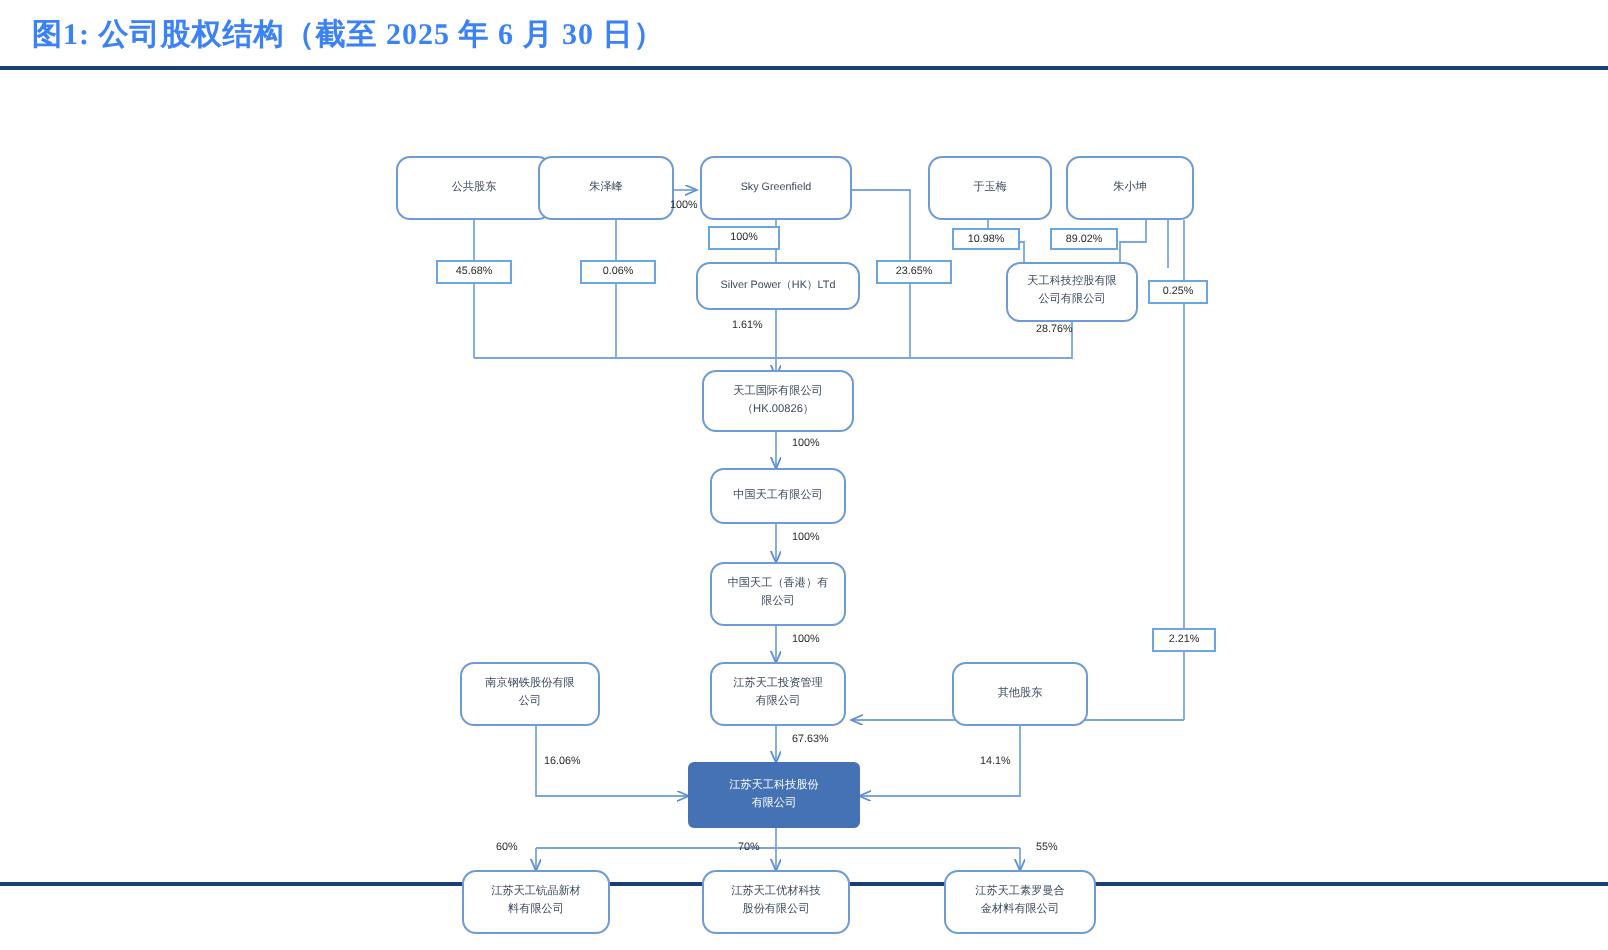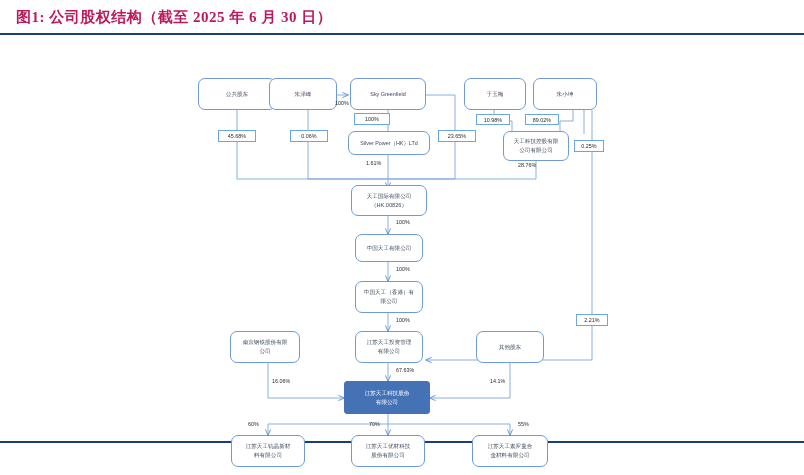--- a/index.html
+++ b/index.html
@@ -15,21 +15,21 @@
     width: 804px; height: 475px;
     background: #ffffff;
   }
   
   .title {
     position: absolute;
     left: 16px; top: 8px;
     font-family: "Liberation Serif", "DejaVu Serif", serif;
     font-size: 15px;
     font-weight: bold;
-    color: #be185d;
+    color: #3b82f6;
     letter-spacing: 0.5px;
     white-space: nowrap;
   }
   .rule-top {
     position: absolute;
     left: 0; top: 33px;
     width: 804px; height: 2px;
     background: #1b3f72;
   }
   .rule-bottom {

